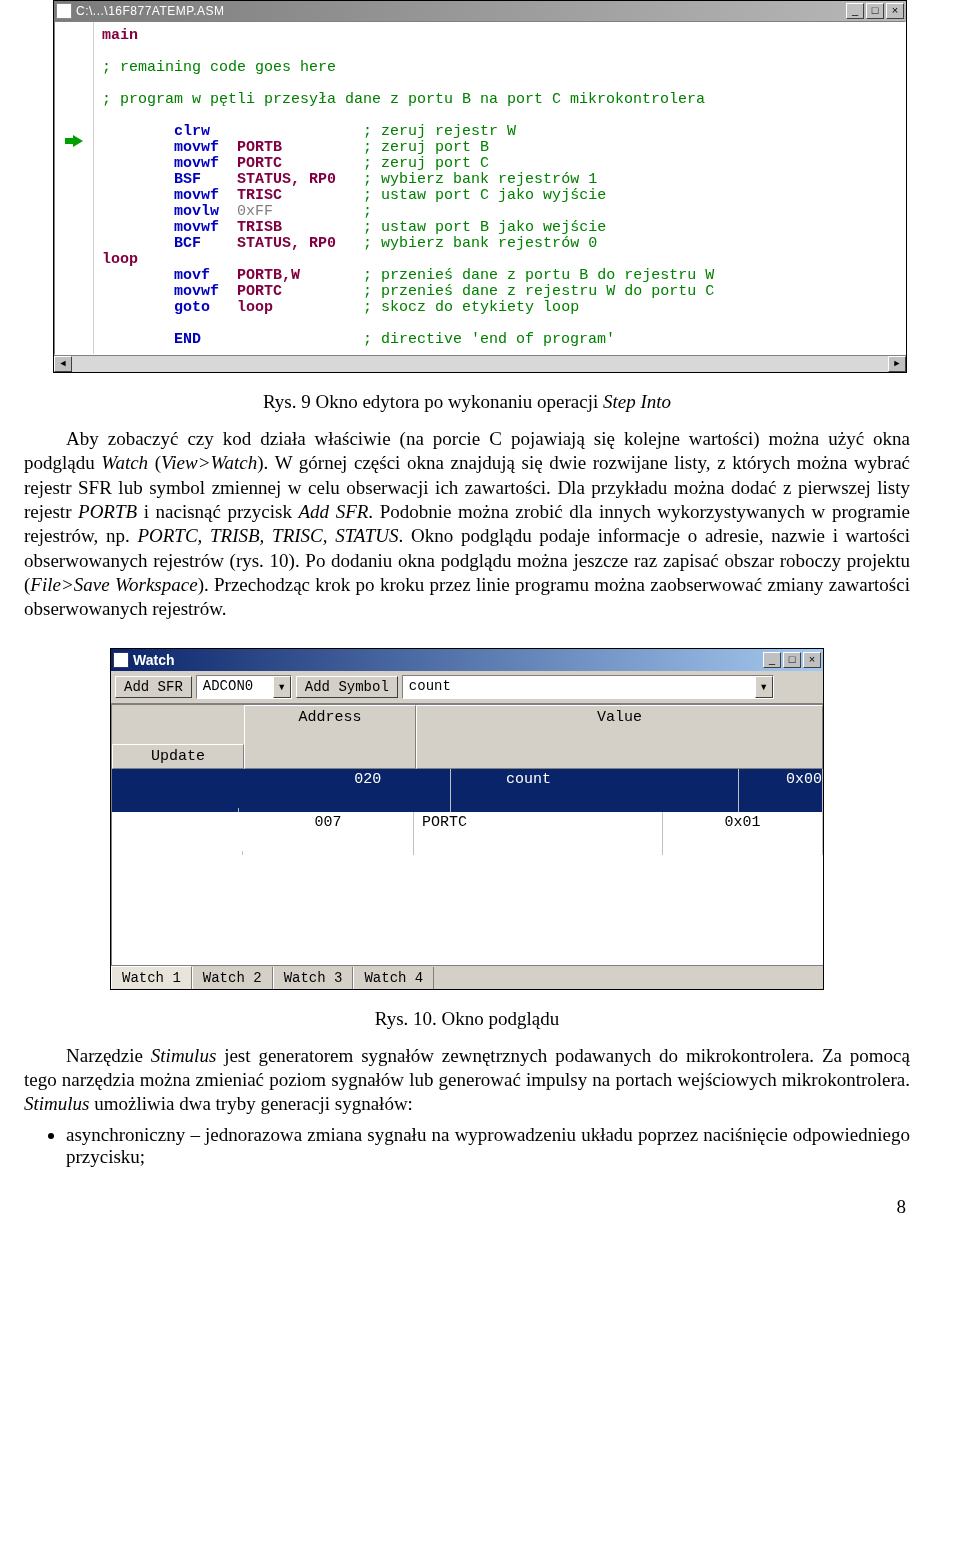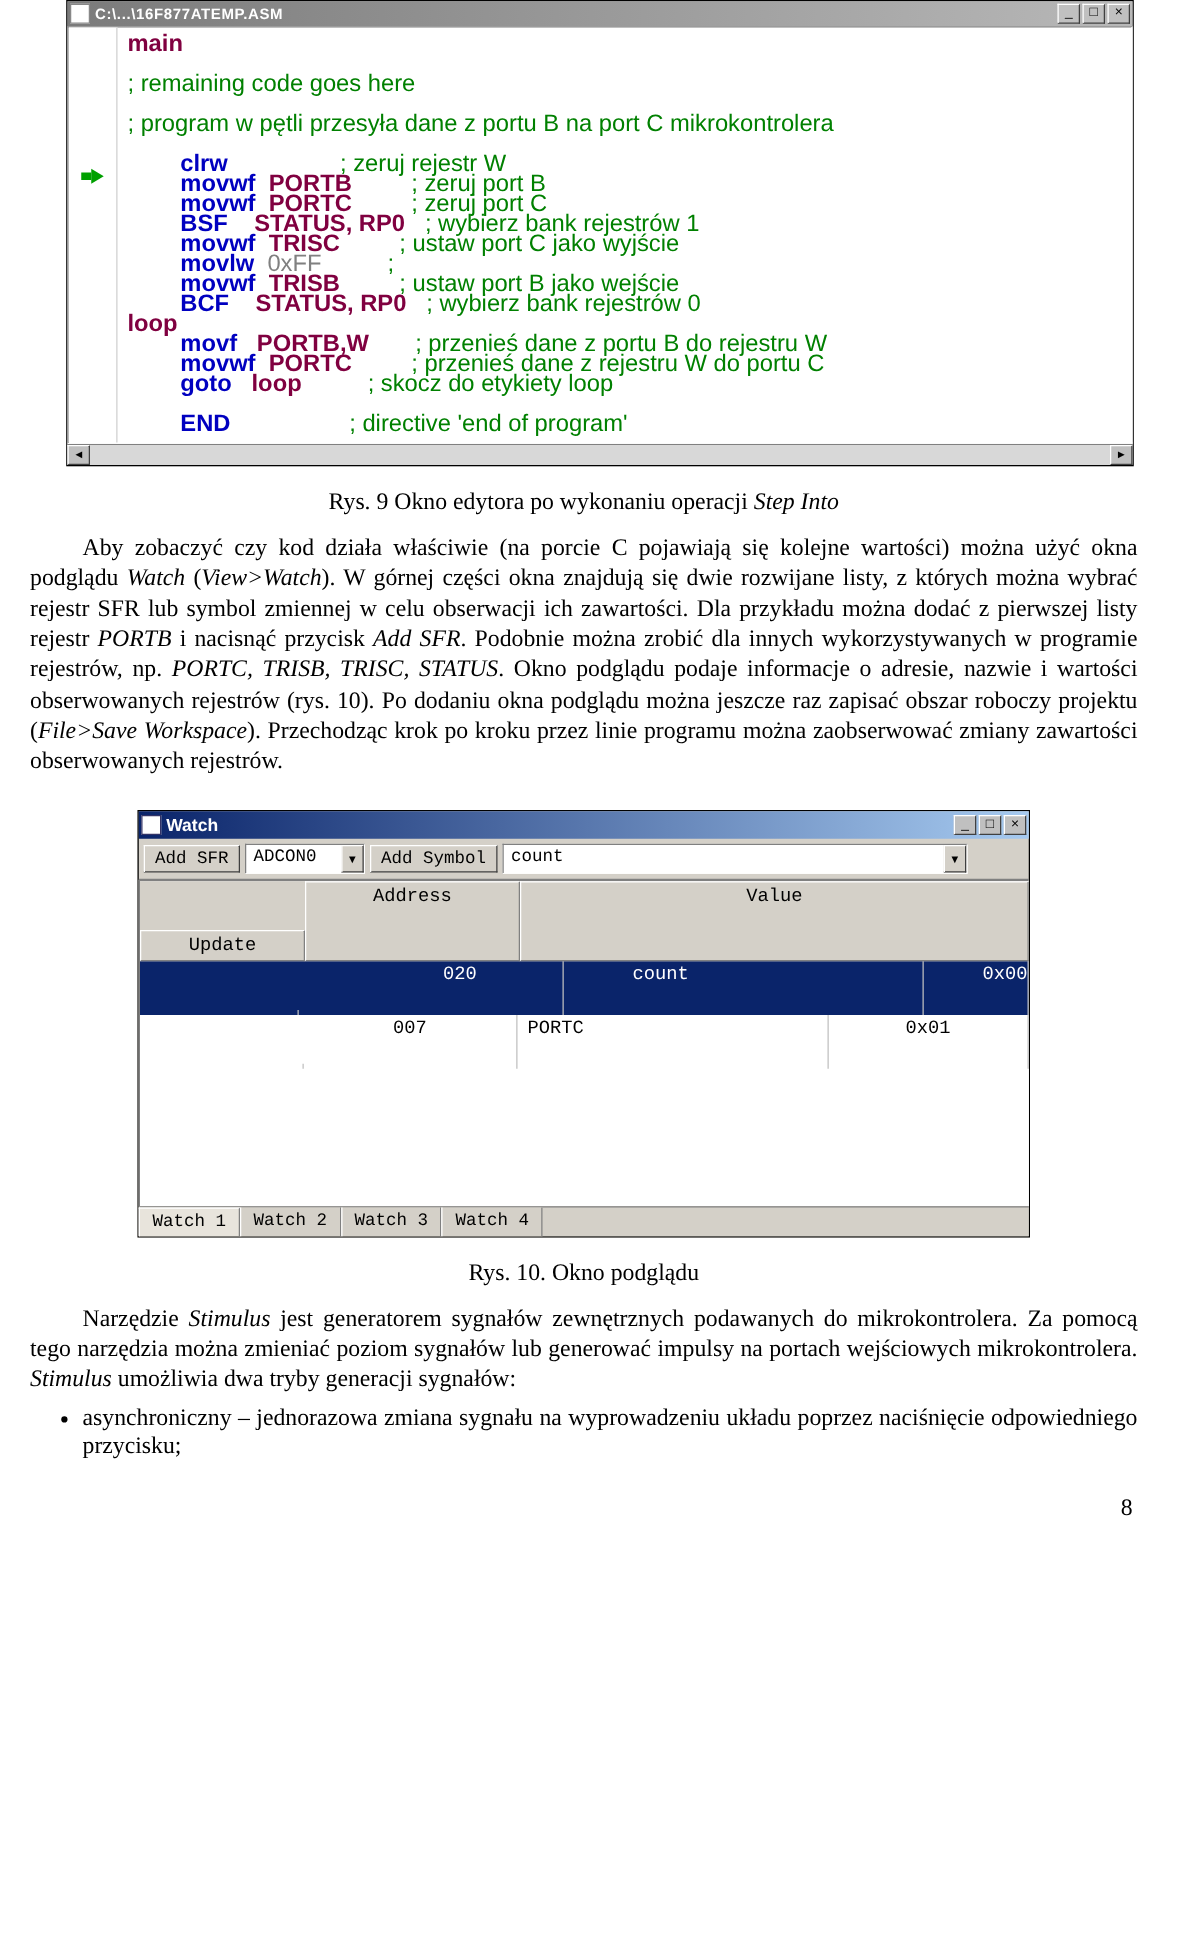--- a/index.html
+++ b/index.html
@@ -31,21 +31,21 @@
     align-items: center;
     height: 20px;
     padding: 0 2px;
   }
   .titlebar .icon {
     width: 14px; height: 14px;
     background: #fff;
     border: 1px solid #888;
     margin-right: 4px;
   }
-  .titlebar .title { flex: 1; font-weight: bold; letter-spacing: 0.5px; }
+  .titlebar .title { flex: 1; font-weight: normal; letter-spacing: 0.5px; }
   .winbtns { display: flex; gap: 2px; }
   .winbtn {
     width: 16px; height: 14px;
     background: #c0c0c0;
     border-top: 1px solid #fff;
     border-left: 1px solid #fff;
     border-right: 1px solid #404040;
     border-bottom: 1px solid #404040;
     font-size: 11px;
     line-height: 12px;
@@ -77,22 +77,22 @@
     border-bottom: 6px solid transparent;
     border-left: 10px solid #00a000;
   }
   .arrow-stem {
     position: absolute;
     left: 10px; top: 116px;
     width: 8px; height: 6px;
     background: #00a000;
   }
   .code {
-    font-family: Liberation Sans, sans-serif;
-    font-size: 19px;
+    font-family: Liberation Mono, monospace;
+    font-size: 15px;
     line-height: 16px;
     padding: 6px 4px 6px 8px;
     white-space: pre;
     color: #000;
     flex: 1;
     overflow: hidden;
   }
   .code .lbl { color: #800040; font-weight: bold; }
   .code .op  { color: #0000c0; font-weight: bold; }
   .code .arg { color: #800040; font-weight: bold; }
@@ -212,20 +212,21 @@
   .watch-row.sel { background: #0a246a; color: #fff; gap: 47px; }
   .watch-row .cell {
     padding: 2px 0; text-align: center;
     border-right: 1px solid #c0c0c0;
   }
   .watch-filler { height: 110px; background: #fff; }
   .watch-tabs {
     display: flex; background: #d4d0c8;
     border-top: 1px solid #808080;
     padding: 0;
+    align-items: flex-end;
   }
   .wtab {
     padding: 3px 10px 3px 10px;
     border-right: 1px solid #808080;
     border-left: 1px solid #fff;
     font-family: "Courier New", monospace;
     font-size: 14px;
     background: #d4d0c8;
   }
   .wtab.active { background: #e8e4dc; border-top: 1px solid #fff; }

